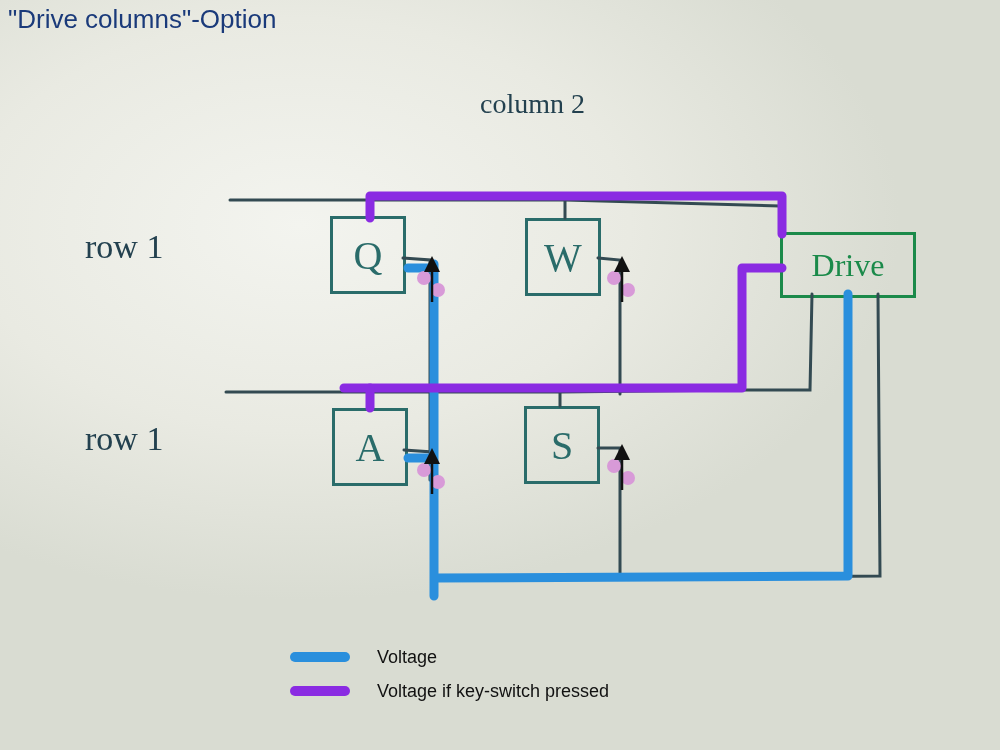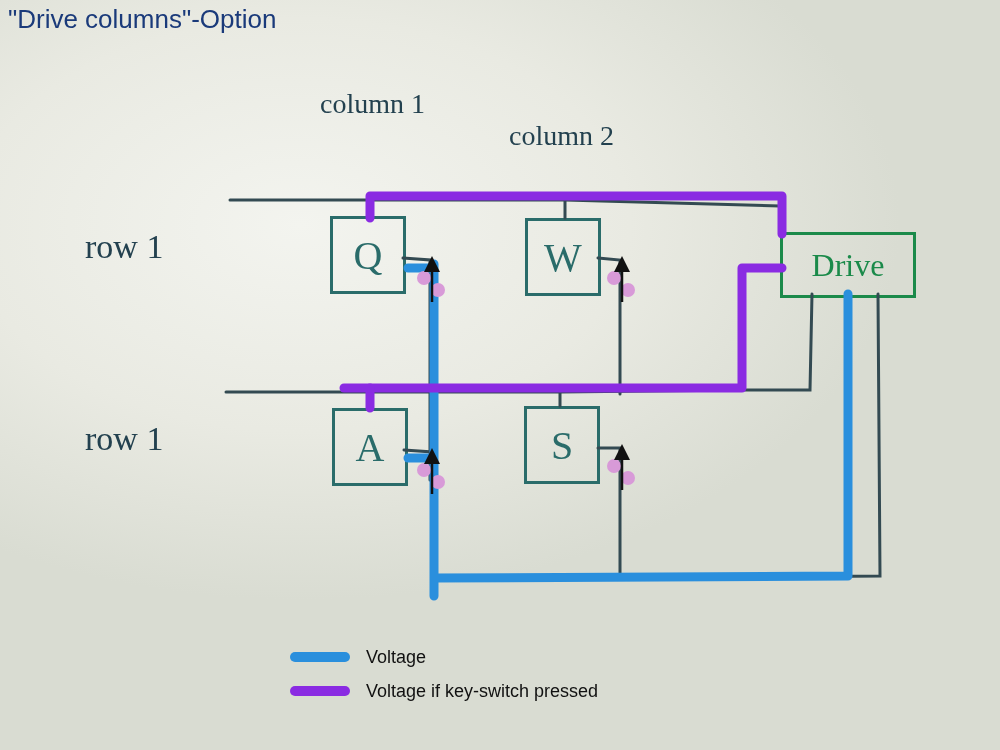--- a/index.html
+++ b/index.html
@@ -7,21 +7,21 @@
   .paper{position:absolute;inset:0;
     background:
       radial-gradient(ellipse 60% 50% at 30% 30%, #f3f4ef 0%, #e9eae2 55%, #d9dcd2 100%);
   }
   .title{position:absolute;left:8px;top:4px;color:#1a3a7a;font-size:26px;}
   .hand{font-family:"Segoe Script","Brush Script MT","Comic Sans MS",cursive;}
   .ink{color:#23414f;}
   
   .colhdr{position:absolute;top:88px;font-size:28px;}
   .colhdr.c1{left:320px;}
-  .colhdr.c2{left:509px;margin-top:32px;}
+  .colhdr.c2{left:480px;}
   
   .rowlbl{position:absolute;left:85px;font-size:34px;}
   .rowlbl.r1{top:228px;}
   .rowlbl.r2{top:420px;}
   
   .key{position:absolute;width:70px;height:72px;border:3px solid #2a6c6a;
     display:flex;align-items:center;justify-content:center;font-size:40px;
     color:#2a6c6a;background:transparent;}
   .key.q{left:330px;top:216px;}
   .key.w{left:525px;top:218px;}
@@ -35,32 +35,31 @@
   svg.wires{position:absolute;left:0;top:0;width:1000px;height:750px;
     pointer-events:none;}
   .w-thin{stroke:#334a52;stroke-width:3;fill:none;stroke-linecap:round;}
   .w-blue{stroke:#2a8fdd;stroke-width:9;fill:none;stroke-linecap:round;stroke-linejoin:round;}
   .w-purp{stroke:#8a2be2;stroke-width:9;fill:none;stroke-linecap:round;stroke-linejoin:round;}
   .diode-dot{fill:#d89ad8;}
   .arrow{stroke:#111;stroke-width:2.5;fill:none;}
   .arrowhead{fill:#111;}
   
   .legend{position:absolute;left:290px;top:640px;font-size:18px;color:#111;}
-  .legend .row{display:flex;align-items:center;height:34px;}
+  .legend .row{display:flex;align-items:center;height:34px;gap:11px;}
   .legend .swatch{width:60px;height:10px;border-radius:5px;margin-right:16px;}
   .sw-blue{background:#2a8fdd;}
   .sw-purp{background:#8a2be2;}
 </style>
 </head>
 <body>
 <div class="paper">
 
   <div class="title">"Drive columns"-Option</div>
 
-  <div class="colhdr c1 hand ink">column 1</div>
   <div class="colhdr c2 hand ink">column 2</div>
 
   <div class="rowlbl r1 hand ink">row 1</div>
   <div class="rowlbl r2 hand ink">row 1</div>
 
   <div class="key q hand">Q</div>
   <div class="key w hand">W</div>
   <div class="key a hand">A</div>
   <div class="key s hand">S</div>
 

